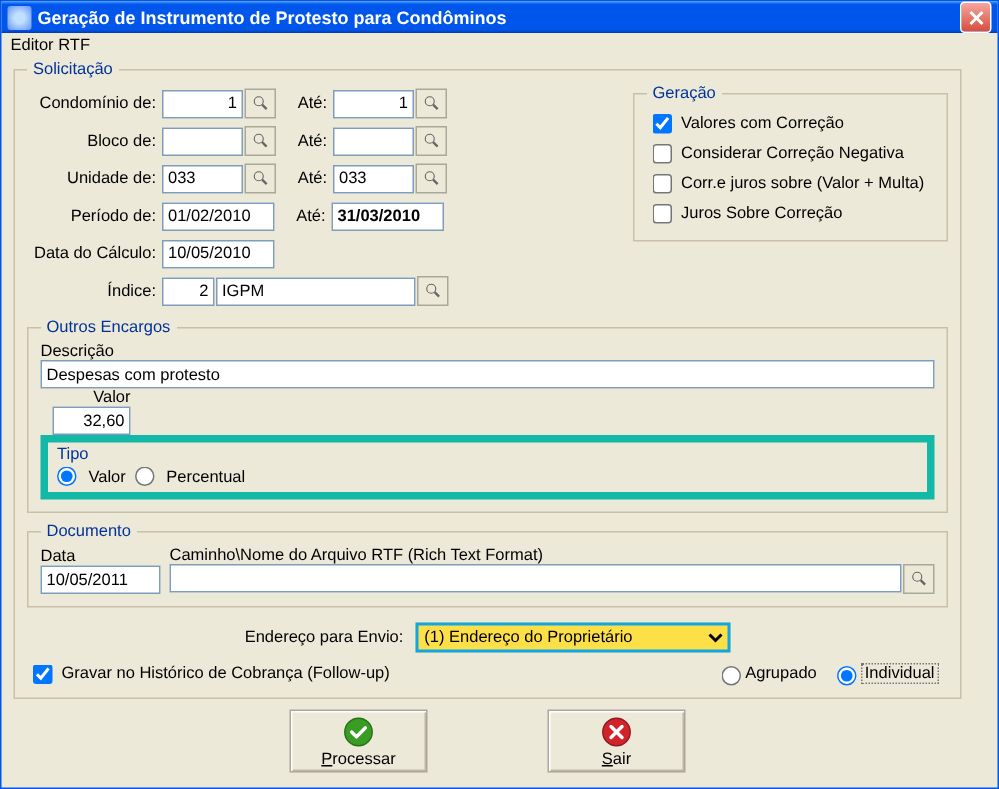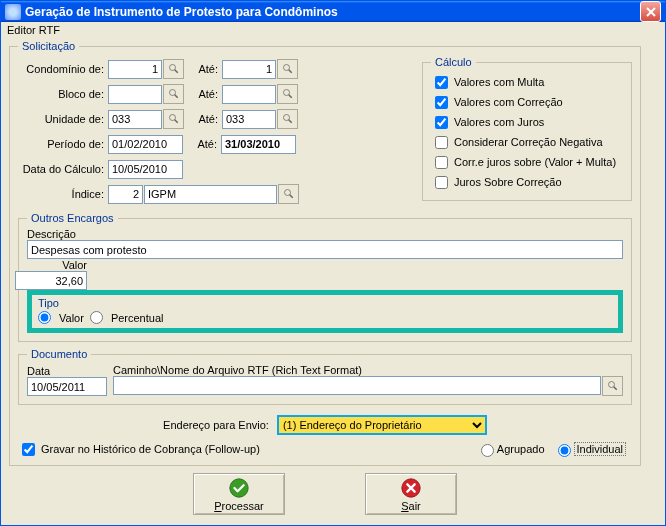--- a/index.html
+++ b/index.html
@@ -135,32 +135,24 @@
             <span class="lookup-btn">
                 <svg viewBox="0 0 16 16">
                   <circle cx="6" cy="6" r="4" fill="none" stroke="#666"></circle>
                   <line x1="9" y1="9" x2="13" y2="13" stroke="#666" stroke-width="2"></line>
                 </svg>
               </span>
           </div>
         </div>
         <div class="right-block">
           <fieldset>
-            <legend>Cálculo</legend>
-            <div class="check-row">
-                <input type="checkbox" checked="" style="">
-                <span>Valores com Multa</span>
-              </div>
+            <legend>Geração</legend>
             <div class="check-row">
                 <input type="checkbox" checked="" style="">
                 <span>Valores com Correção</span>
-              </div>
-            <div class="check-row">
-                <input type="checkbox" checked="" style="">
-                <span>Valores com Juros</span>
               </div>
             <div class="check-row">
                 <input type="checkbox" style="">
                 <span>Considerar Correção Negativa</span>
               </div>
             <div class="check-row">
                 <input type="checkbox" style="">
                 <span>Corr.e juros sobre (Valor + Multa)</span>
               </div>
             <div class="check-row">
@@ -173,21 +165,21 @@
 
       <fieldset style="margin-top:6px">
         <legend>Outros Encargos</legend>
         <div class="body">
           <div class="col" style="flex:1">
             <span>Descrição</span>
             <input type="text" style="width: 100%;" value="Despesas com protesto">
           </div>
           <div class="col" style="width:60px;align-items:flex-end">
             <span>Valor</span>
-            <input type="text" class="right" style="width: 72px;" value="32,60">
+            <input type="text" class="right" style="width: 52px;" value="32,60">
           </div>
           <div class="tipo-box">
             <div class="t">Tipo</div>
             <div class="radio-row">
               <input type="radio" name="tipo" checked="" style="">
                 <span>Valor</span>
               <input type="radio" name="tipo" style="">
                 <span>Percentual</span>
             </div>
           </div>

